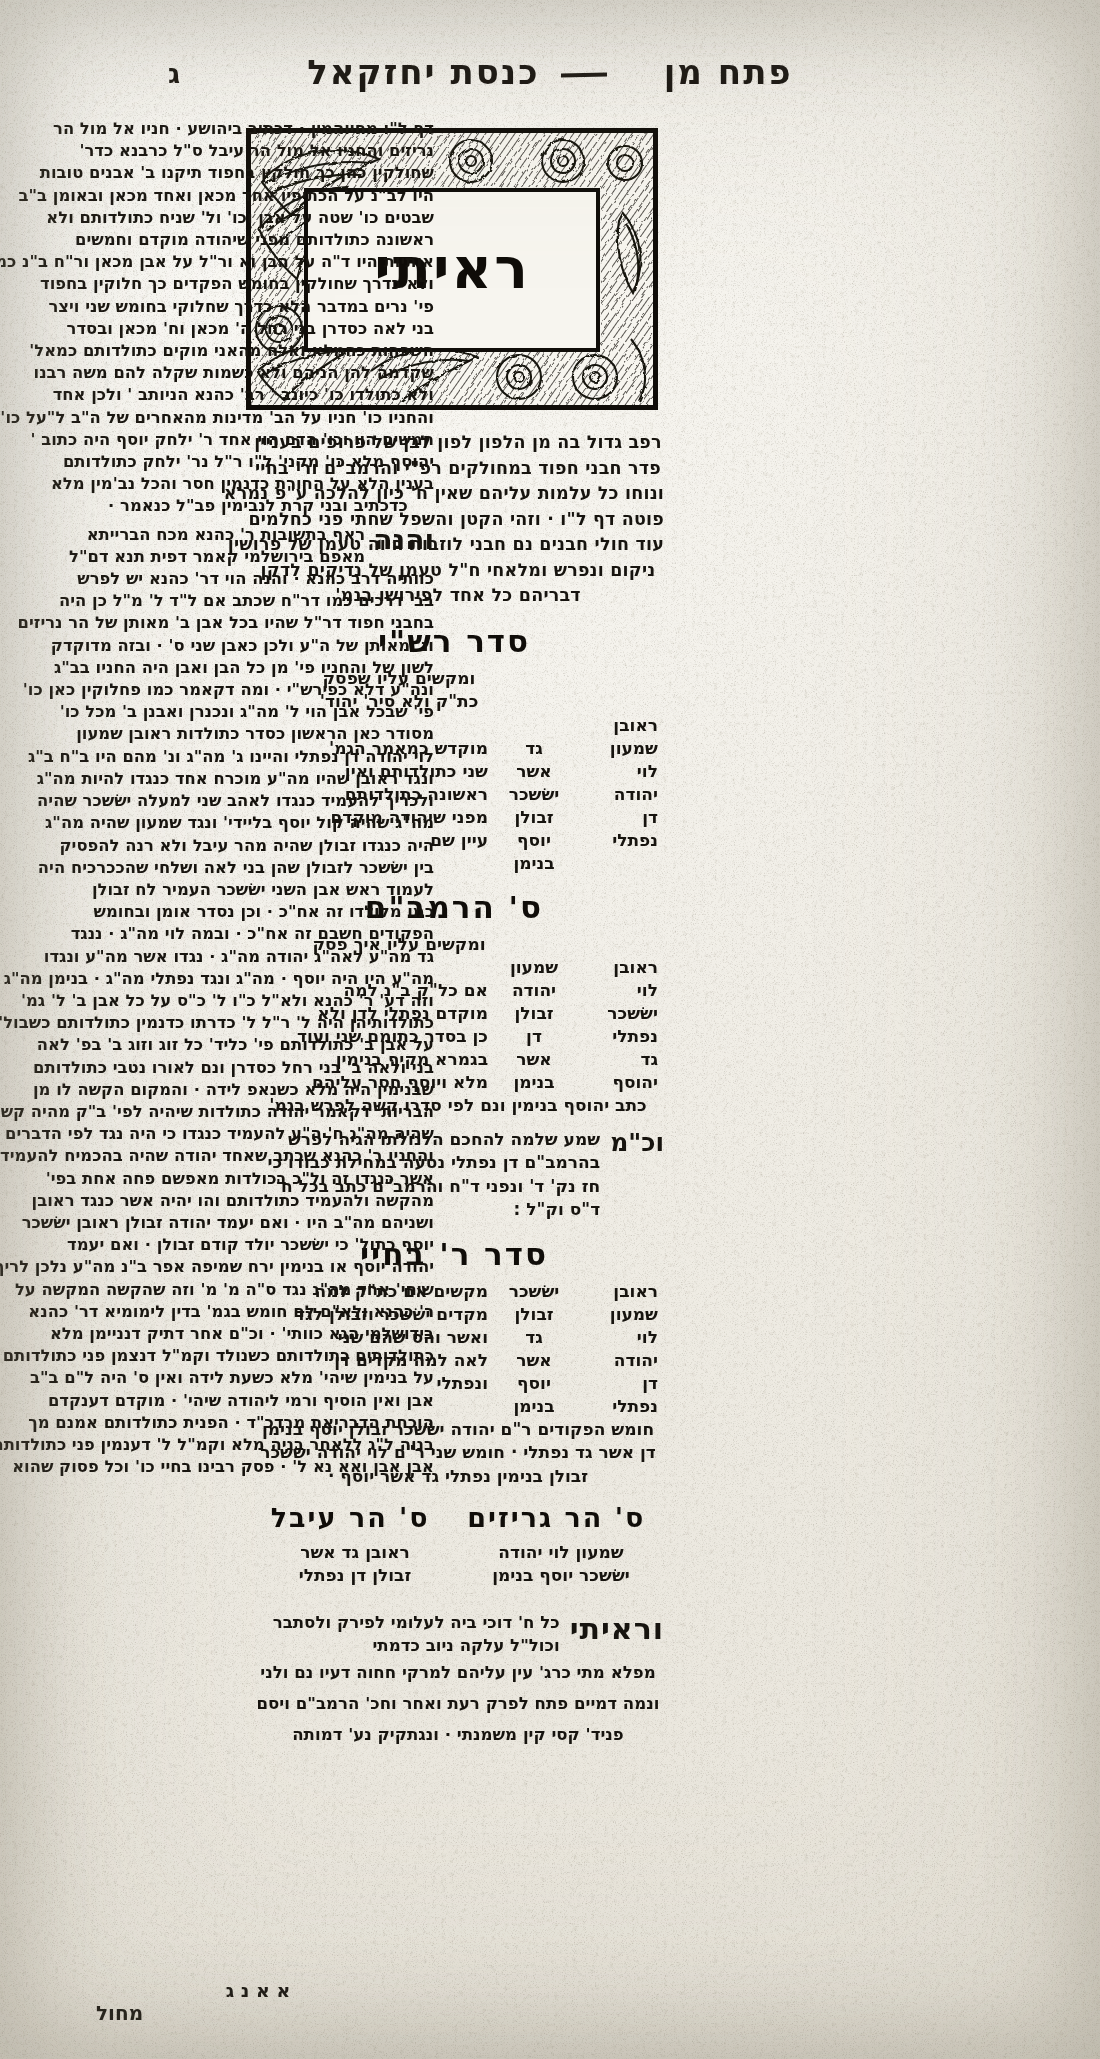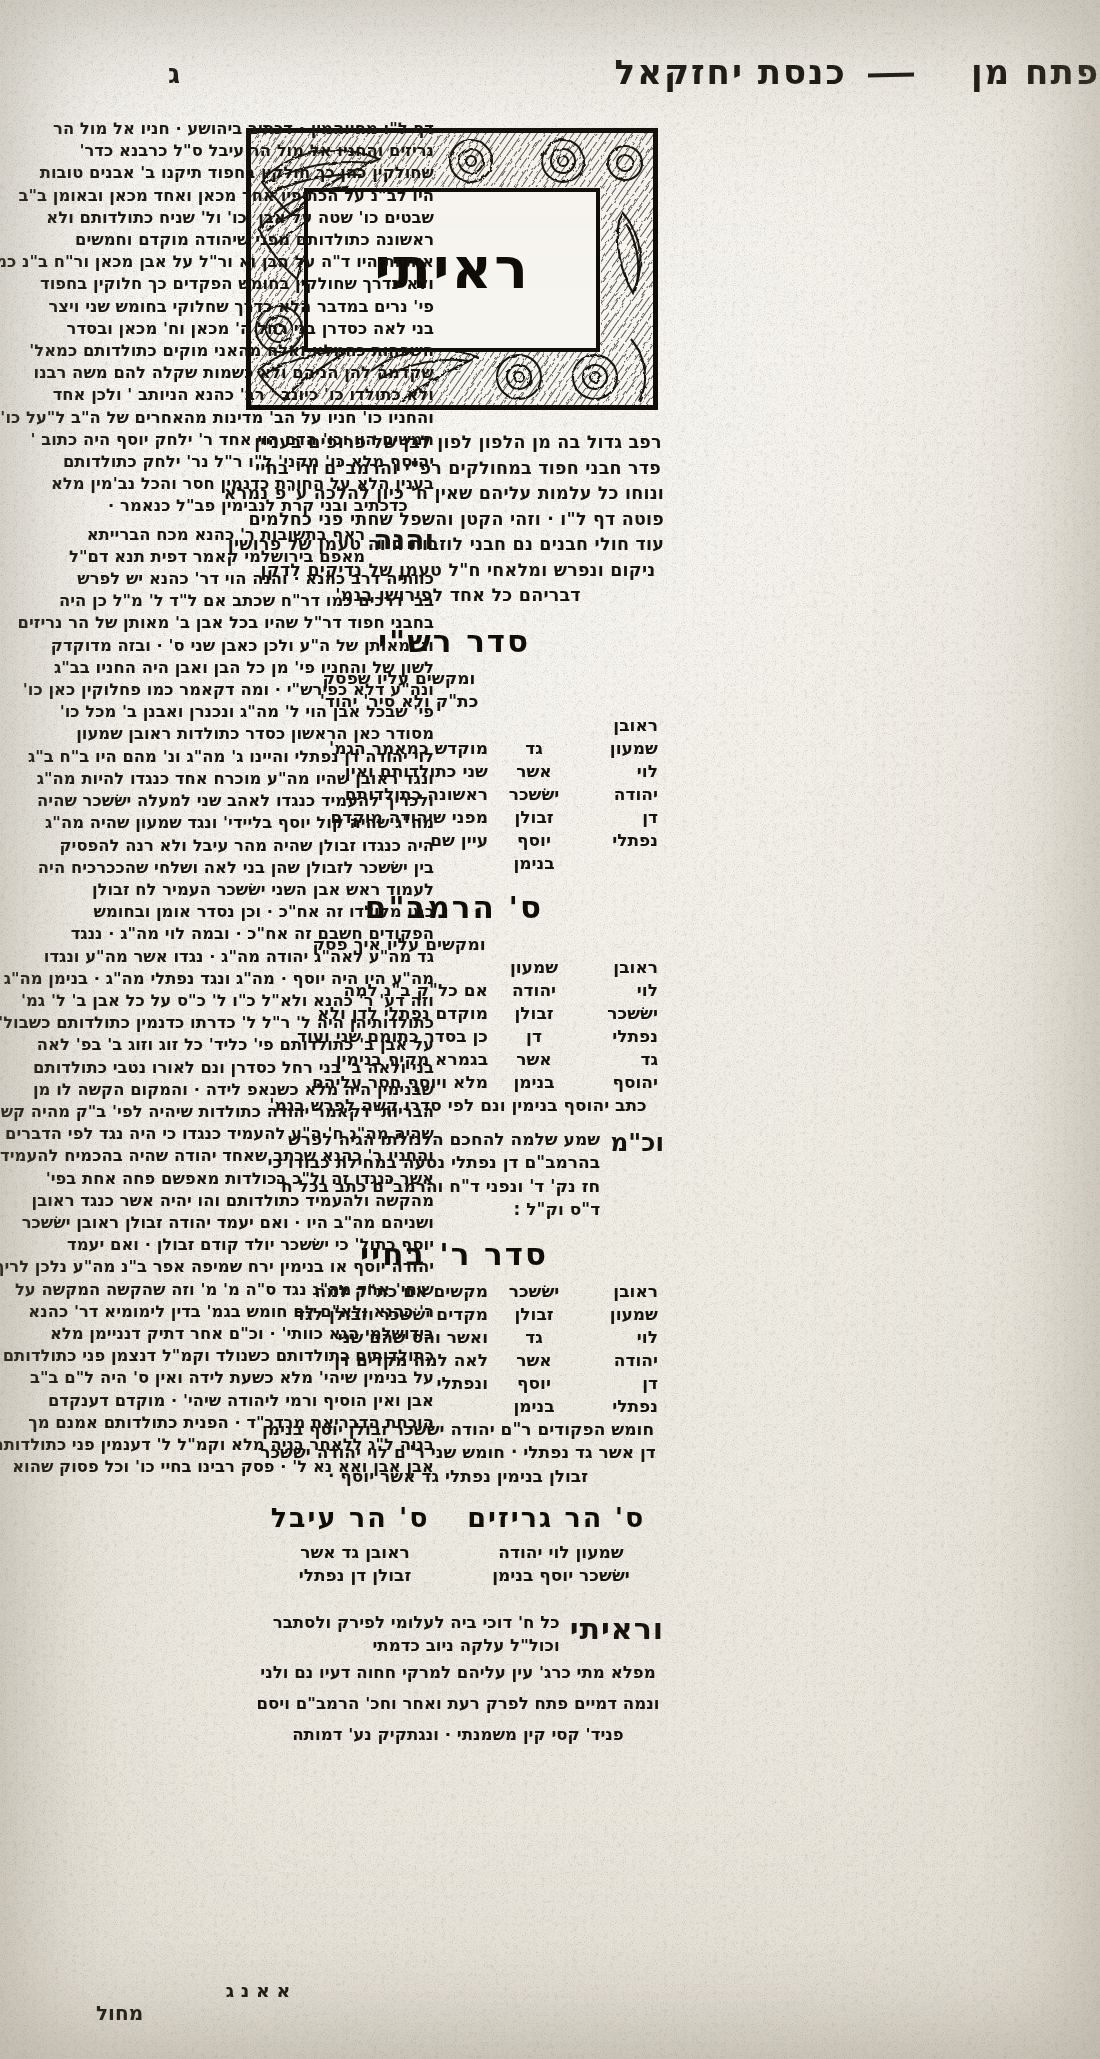--- a/index.html
+++ b/index.html
@@ -22,21 +22,21 @@
     box-shadow:inset 0 0 90px 22px rgba(120,112,96,.30),
                inset 0 0 240px 70px rgba(140,132,112,.13);}
 
   
   .ink{color:#17140f;}
   .heb{font-family:"DejaVu Sans",sans-serif;direction:rtl;unicode-bidi:bidi-override;}
 
   
   #header{position:absolute;top:52px;left:0;width:1100px;height:56px;}
   #hdr-folio{position:absolute;right:auto;left:168px;top:6px;font-size:27px;font-weight:700;}
-  #hdr-title{position:absolute;left:0;right:0;top:0;}
+  #hdr-title{position:absolute;left:0;right:0;top:0;text-align:center;}
   #hdr-title .w{display:inline-block;font-size:34px;font-weight:700;letter-spacing:2px;}
   #hdr-title .dash{display:inline-block;width:46px;height:4px;background:#1a1712;
      vertical-align:middle;margin:0 16px 10px 16px;transform:rotate(-1deg);}
   #hdr-right{margin-left:36px;}
 
   
   #col-right{position:absolute;top:120px;right:436px;width:420px;height:1830px;}
   #col-left{position:absolute;top:118px;left:82px;width:352px;height:1840px;}
 
   

